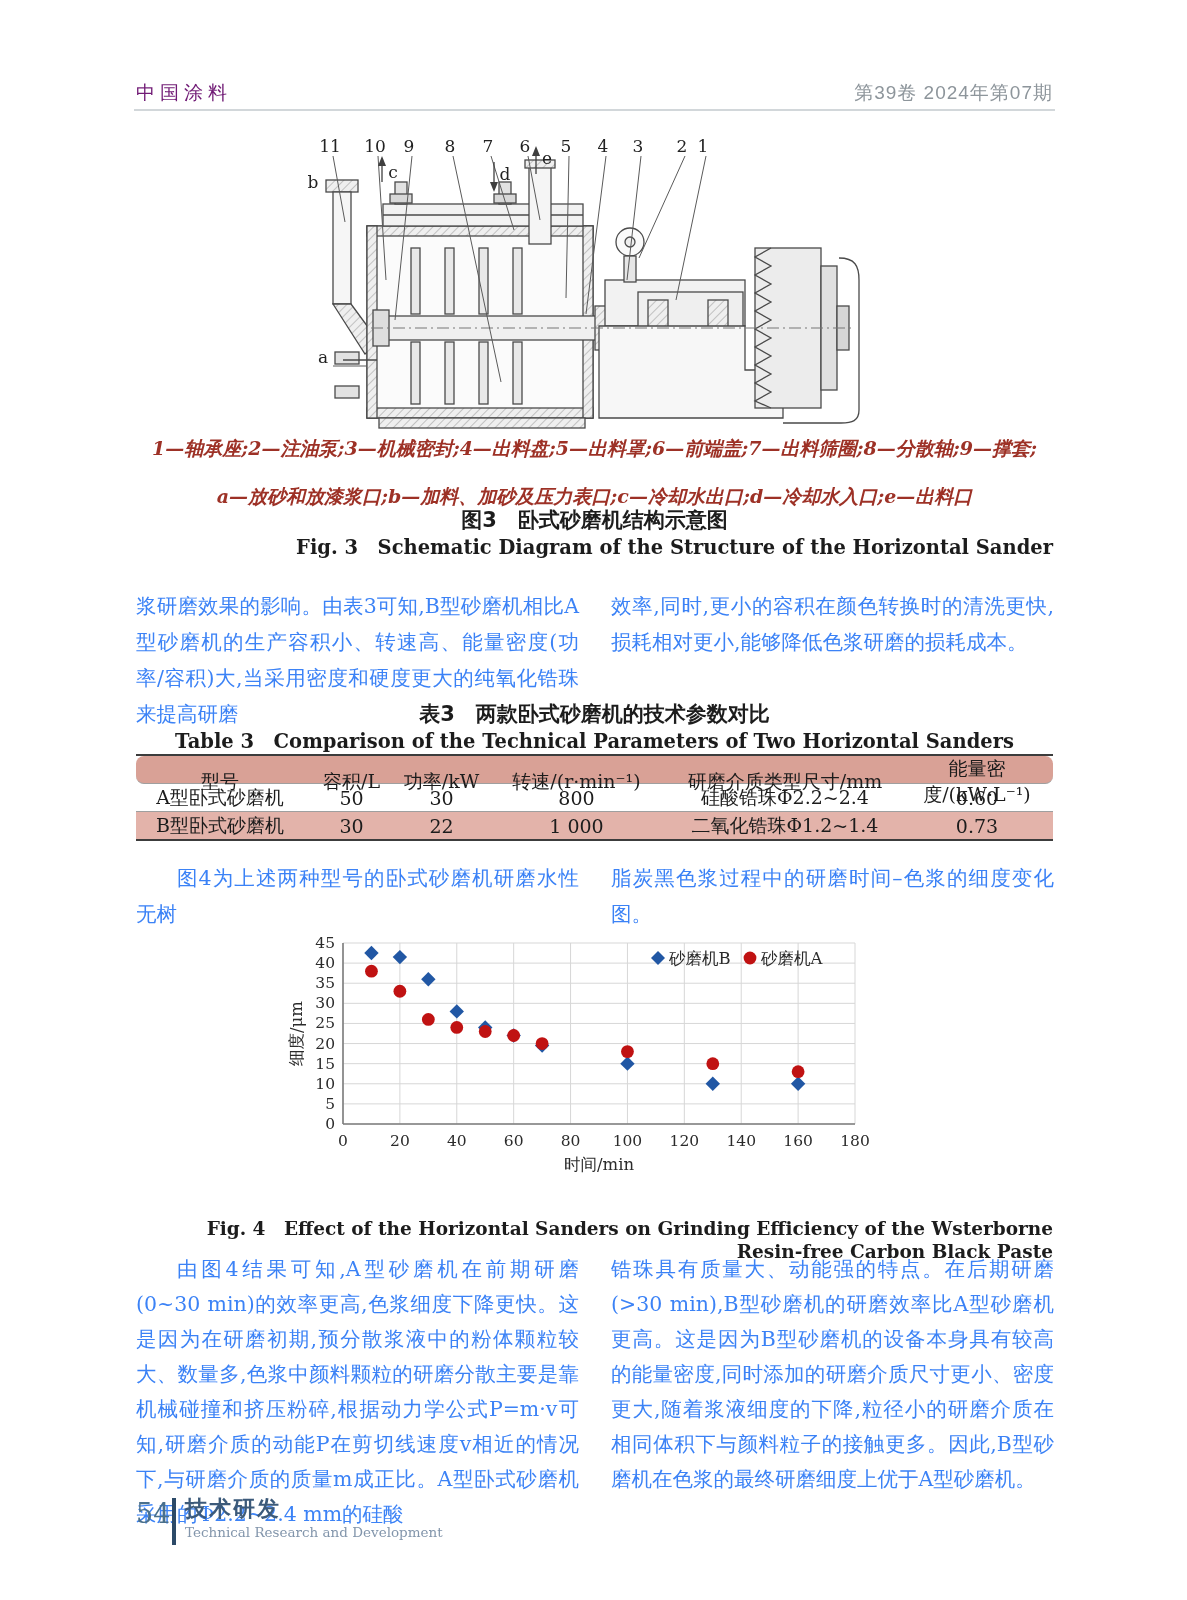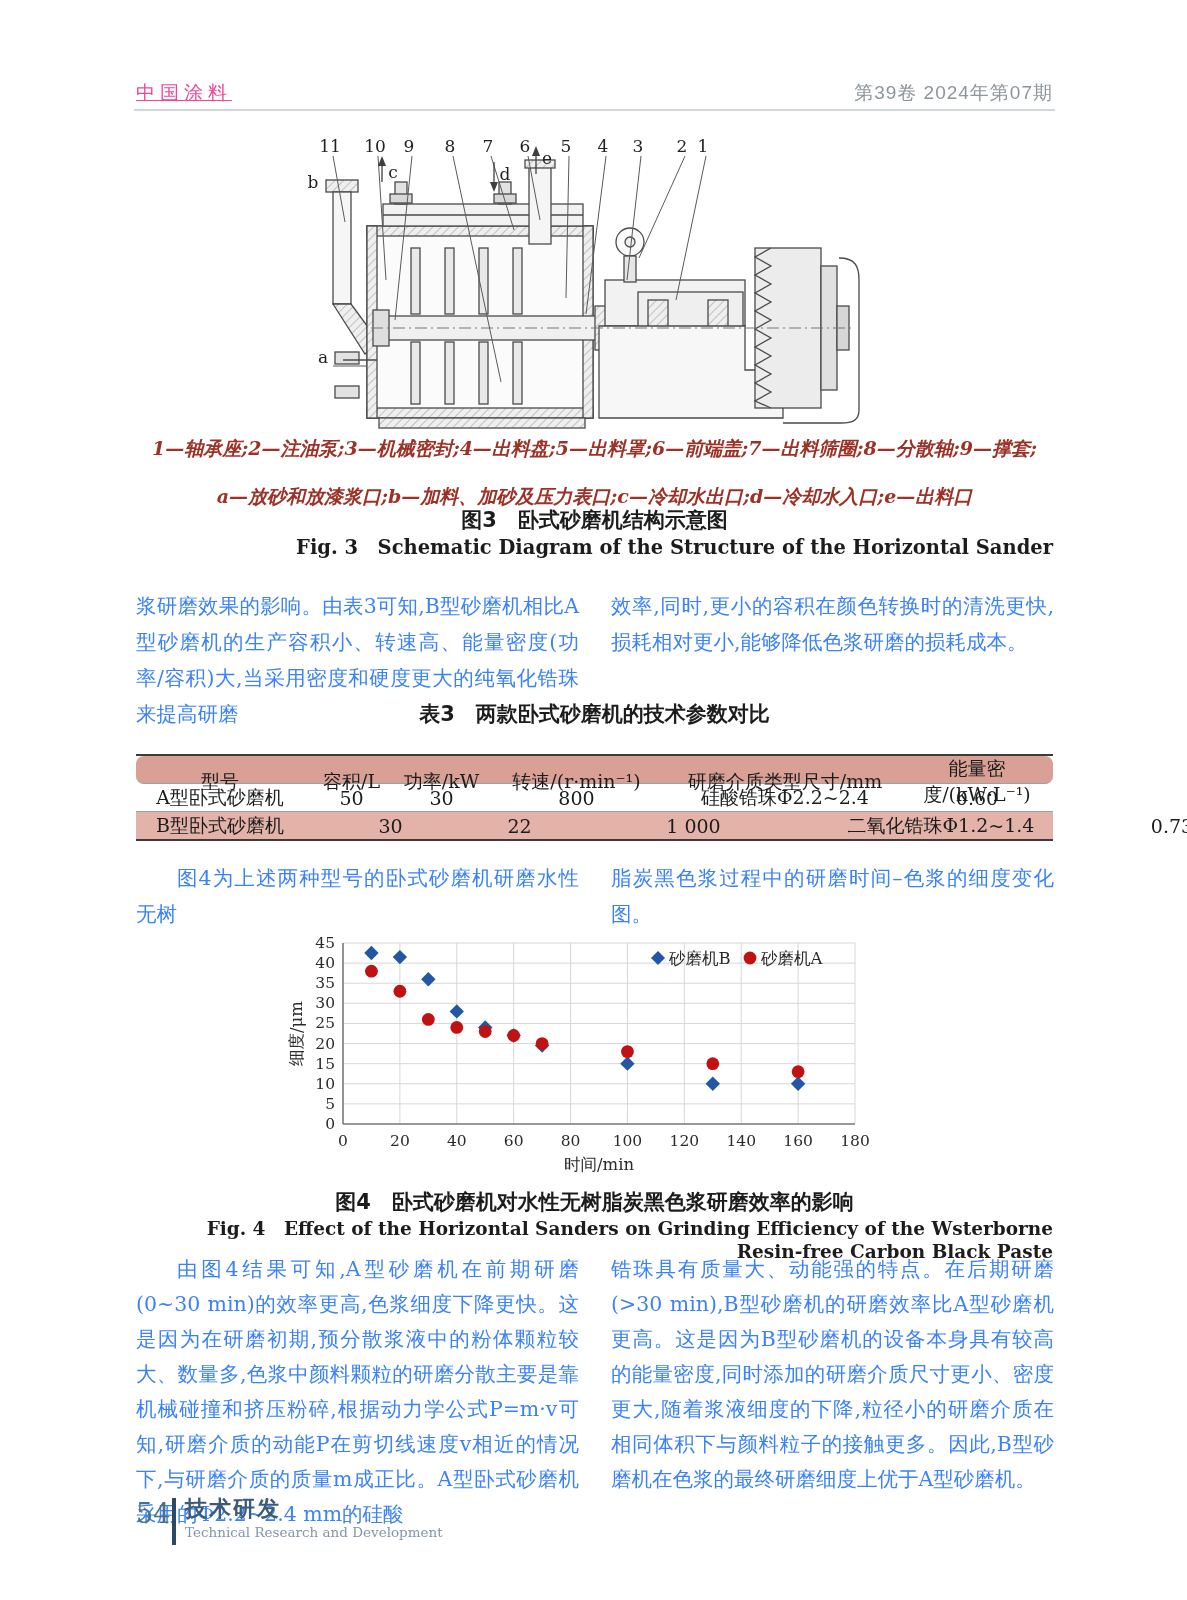--- a/index.html
+++ b/index.html
@@ -1,21 +1,21 @@
 <!DOCTYPE html>
 <html><head>
 <meta charset="utf-8">
 <style>
   html,body{margin:0;padding:0;background:#ffffff;}
   .page{position:relative;width:1187px;height:1600px;background:#ffffff;overflow:hidden;
         font-family:"DejaVu Serif","Liberation Serif",serif;color:#1c1c1c;}
   .abs{position:absolute;}
   
   .hdr-left{top:80px;left:136px;font-family:"Liberation Sans","DejaVu Sans",sans-serif;
-            font-size:19px;color:#ec4899;letter-spacing:5px;text-decoration:underline;}
+            font-size:19px;color:#701a75;letter-spacing:5px;}
   .hdr-right{top:80px;left:610px;width:443px;text-align:right;font-family:"Liberation Sans","DejaVu Sans",sans-serif;
              font-size:19px;color:#8d959b;letter-spacing:1px;}
   .hdr-rule{top:109px;left:134px;width:921px;height:0;border-top:2px solid #d2d7da;}
   
   .diagram{top:130px;left:283px;width:582px;height:308px;text-align:right;}
   .diagram svg{width:100%;height:100%;}
   
   .redcap{left:136px;width:917px;text-align:center;color:#9d3126;font-size:19px;
           font-style:italic;font-weight:bold;line-height:23px;}
   .rc1{top:437px;} .rc2{top:461px;} .rc3{top:485px;}
@@ -198,38 +198,39 @@
   <div class="abs redcap rc1">1—轴承座;2—注油泵;3—机械密封;4—出料盘;5—出料罩;6—前端盖;7—出料筛圈;8—分散轴;9—撑套;</div>
   <div class="abs redcap rc3">a—放砂和放漆浆口;b—加料、加砂及压力表口;c—冷却水出口;d—冷却水入口;e—出料口</div>
 
   <div class="abs capcn fig3cn">图3　卧式砂磨机结构示意图</div>
   <div class="abs capen fig3en">Fig. 3　Schematic Diagram of the Structure of the Horizontal Sander</div>
 
   <div class="abs body-col p1l">浆研磨效果的影响。由表3可知,B型砂磨机相比A型砂磨机的生产容积小、转速高、能量密度(功率/容积)大,当采用密度和硬度更大的纯氧化锆珠来提高研磨</div>
   <div class="abs body-col p1r">效率,同时,更小的容积在颜色转换时的清洗更快,损耗相对更小,能够降低色浆研磨的损耗成本。</div>
 
   <div class="abs tbl-title-cn">表3　两款卧式砂磨机的技术参数对比</div>
+  <div class="abs tbl-title-en">Table 3　Comparison of the Technical Parameters of Two Horizontal Sanders</div>
   <div class="abs tbl" id="table3">
       <div class="tbl-row tbl-head" style="background: rgb(217, 161, 150);">
         <div>型号</div>
         <div>容积/L</div>
         <div>功率/kW</div>
         <div>转速/(r·min⁻¹)</div>
         <div>研磨介质类型尺寸/mm</div>
         <div>能量密度/(kW·L⁻¹)</div>
       </div>
       <div class="tbl-row ">
         <div>A型卧式砂磨机</div>
         <div>50</div>
         <div>30</div>
         <div>800</div>
         <div>硅酸锆珠Φ2.2~2.4</div>
         <div>0.60</div>
       </div>
-      <div class="tbl-row row-b" style="background: rgb(227, 179, 170); gap: 39px;">
+      <div class="tbl-row row-b" style="background: rgb(227, 179, 170);">
         <div>B型卧式砂磨机</div>
         <div>30</div>
         <div>22</div>
         <div>1 000</div>
         <div>二氧化锆珠Φ1.2~1.4</div>
         <div>0.73</div>
       </div>
     </div>
 
   <div class="abs body-col p2l">图4为上述两种型号的卧式砂磨机研磨水性无树</div>
@@ -313,21 +314,20 @@
         </g>
         <g>
           <path d="M370 23 L377 30 L370 37 L363 30 Z" fill="#2157a4"></path>
           <text x="381" y="36" font-size="16.5" font-family="&quot;DejaVu Serif&quot;,&quot;Liberation Serif&quot;,serif" fill="#2b2b2b">砂磨机B</text>
           <circle cx="462" cy="30" r="6.4" fill="#c01212"></circle>
           <text x="473" y="36" font-size="16.5" font-family="&quot;DejaVu Serif&quot;,&quot;Liberation Serif&quot;,serif" fill="#2b2b2b">砂磨机A</text>
         </g>
       </svg>
   </div>
 
-  <div class="abs capcn fig4cn">图4　卧式砂磨机对水性无树脂炭黑色浆研磨效率的影响</div>
   <div class="abs capen fig4en" style="font-size:18.5px;">Fig. 4　Effect of the Horizontal Sanders on Grinding Efficiency of the Wsterborne Resin-free Carbon Black Paste</div>
 
   <div class="abs body-col p3 p3l">由图4结果可知,A型砂磨机在前期研磨(0~30 min)的效率更高,色浆细度下降更快。这是因为在研磨初期,预分散浆液中的粉体颗粒较大、数量多,色浆中颜料颗粒的研磨分散主要是靠机械碰撞和挤压粉碎,根据动力学公式P=m·v可知,研磨介质的动能P在剪切线速度v相近的情况下,与研磨介质的质量m成正比。A型卧式砂磨机采用的Φ2.2~2.4 mm的硅酸</div>
   <div class="abs body-col p3 p3r">锆珠具有质量大、动能强的特点。在后期研磨(&gt;30 min),B型砂磨机的研磨效率比A型砂磨机更高。这是因为B型砂磨机的设备本身具有较高的能量密度,同时添加的研磨介质尺寸更小、密度更大,随着浆液细度的下降,粒径小的研磨介质在相同体积下与颜料粒子的接触更多。因此,B型砂磨机在色浆的最终研磨细度上优于A型砂磨机。</div>
 
   <div class="abs ft-num">54</div>
   <div class="abs ft-bar"></div>
   <div class="abs ft-cn">技术研发</div>
   <div class="abs ft-en">Technical Research and Development</div>
 

